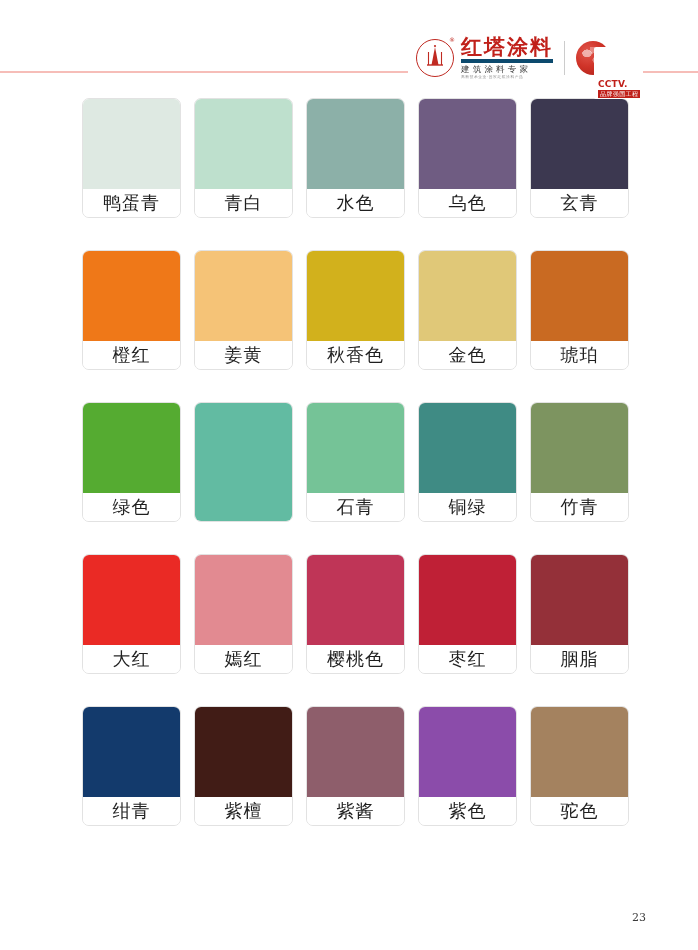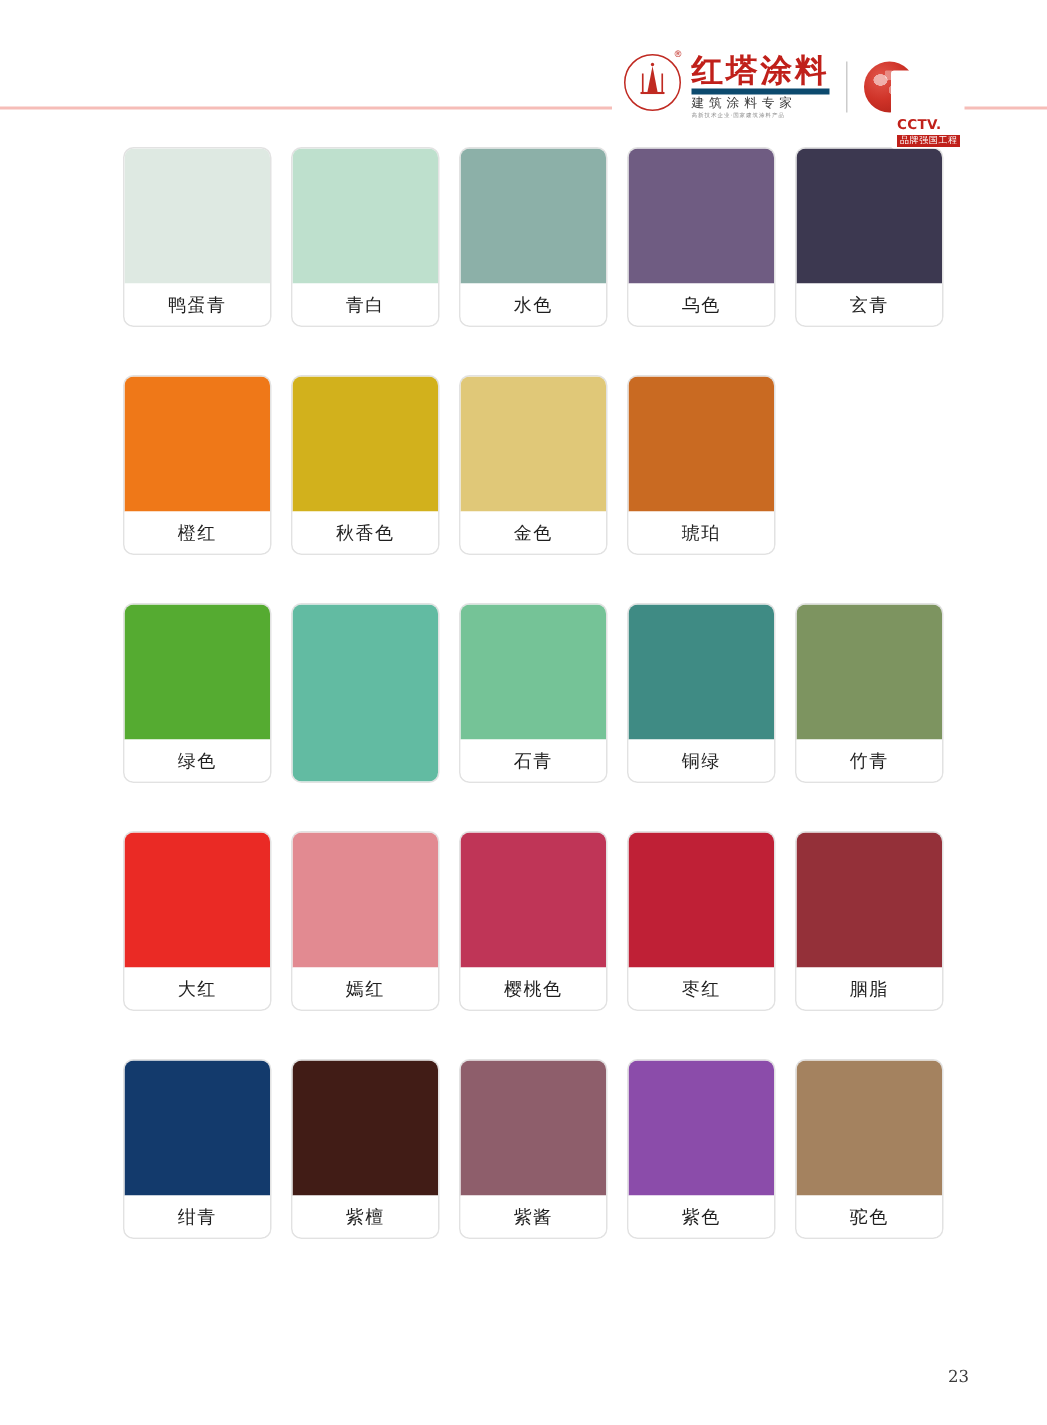--- a/index.html
+++ b/index.html
@@ -36,21 +36,21 @@
     top: 36px;
     display: flex;
     align-items: center;
     height: 44px;
     background: #ffffff;
     padding-left: 8px;
     z-index: 2;
   }
   .brand-logo {
     display: flex;
-    align-items: flex-start;
+    align-items: center;
     gap: 7px;
   }
   .brand-seal {
     position: relative;
     width: 38px;
     height: 38px;
     flex: 0 0 38px;
   }
   .brand-seal .seal-ring {
     position: absolute;
@@ -188,21 +188,21 @@
   .swatch-chip {
     flex: 1 1 auto;
     width: 100%;
   }
   .swatch-label {
     height: 28px;
     flex: 0 0 28px;
     display: flex;
     align-items: center;
     justify-content: center;
-    font-size: 12px;
+    font-size: 18px;
     color: #1f1f1f;
     letter-spacing: 1px;
     background: #ffffff;
   }
 
   
   .page-number {
     position: absolute;
     right: 52px;
     bottom: 26px;
@@ -272,20 +272,24 @@
         <div class="swatch-chip" style="background: rgb(60, 56, 80);"></div>
         <div class="swatch-label">玄青</div>
       </div>
     </div>
     <div class="swatch-row">
       <div class="swatch-card">
         <div class="swatch-chip" style="background: rgb(239, 120, 24);"></div>
         <div class="swatch-label">橙红</div>
       </div>
       <div class="swatch-card">
+        <div class="swatch-chip" style="background: rgb(245, 195, 119);"></div>
+        <div class="swatch-label">姜黄</div>
+      </div>
+      <div class="swatch-card">
         <div class="swatch-chip" style="background: rgb(210, 177, 28);"></div>
         <div class="swatch-label">秋香色</div>
       </div>
       <div class="swatch-card">
         <div class="swatch-chip" style="background: rgb(224, 200, 120);"></div>
         <div class="swatch-label">金色</div>
       </div>
       <div class="swatch-card">
         <div class="swatch-chip" style="background: rgb(201, 106, 34);"></div>
         <div class="swatch-label">琥珀</div>

